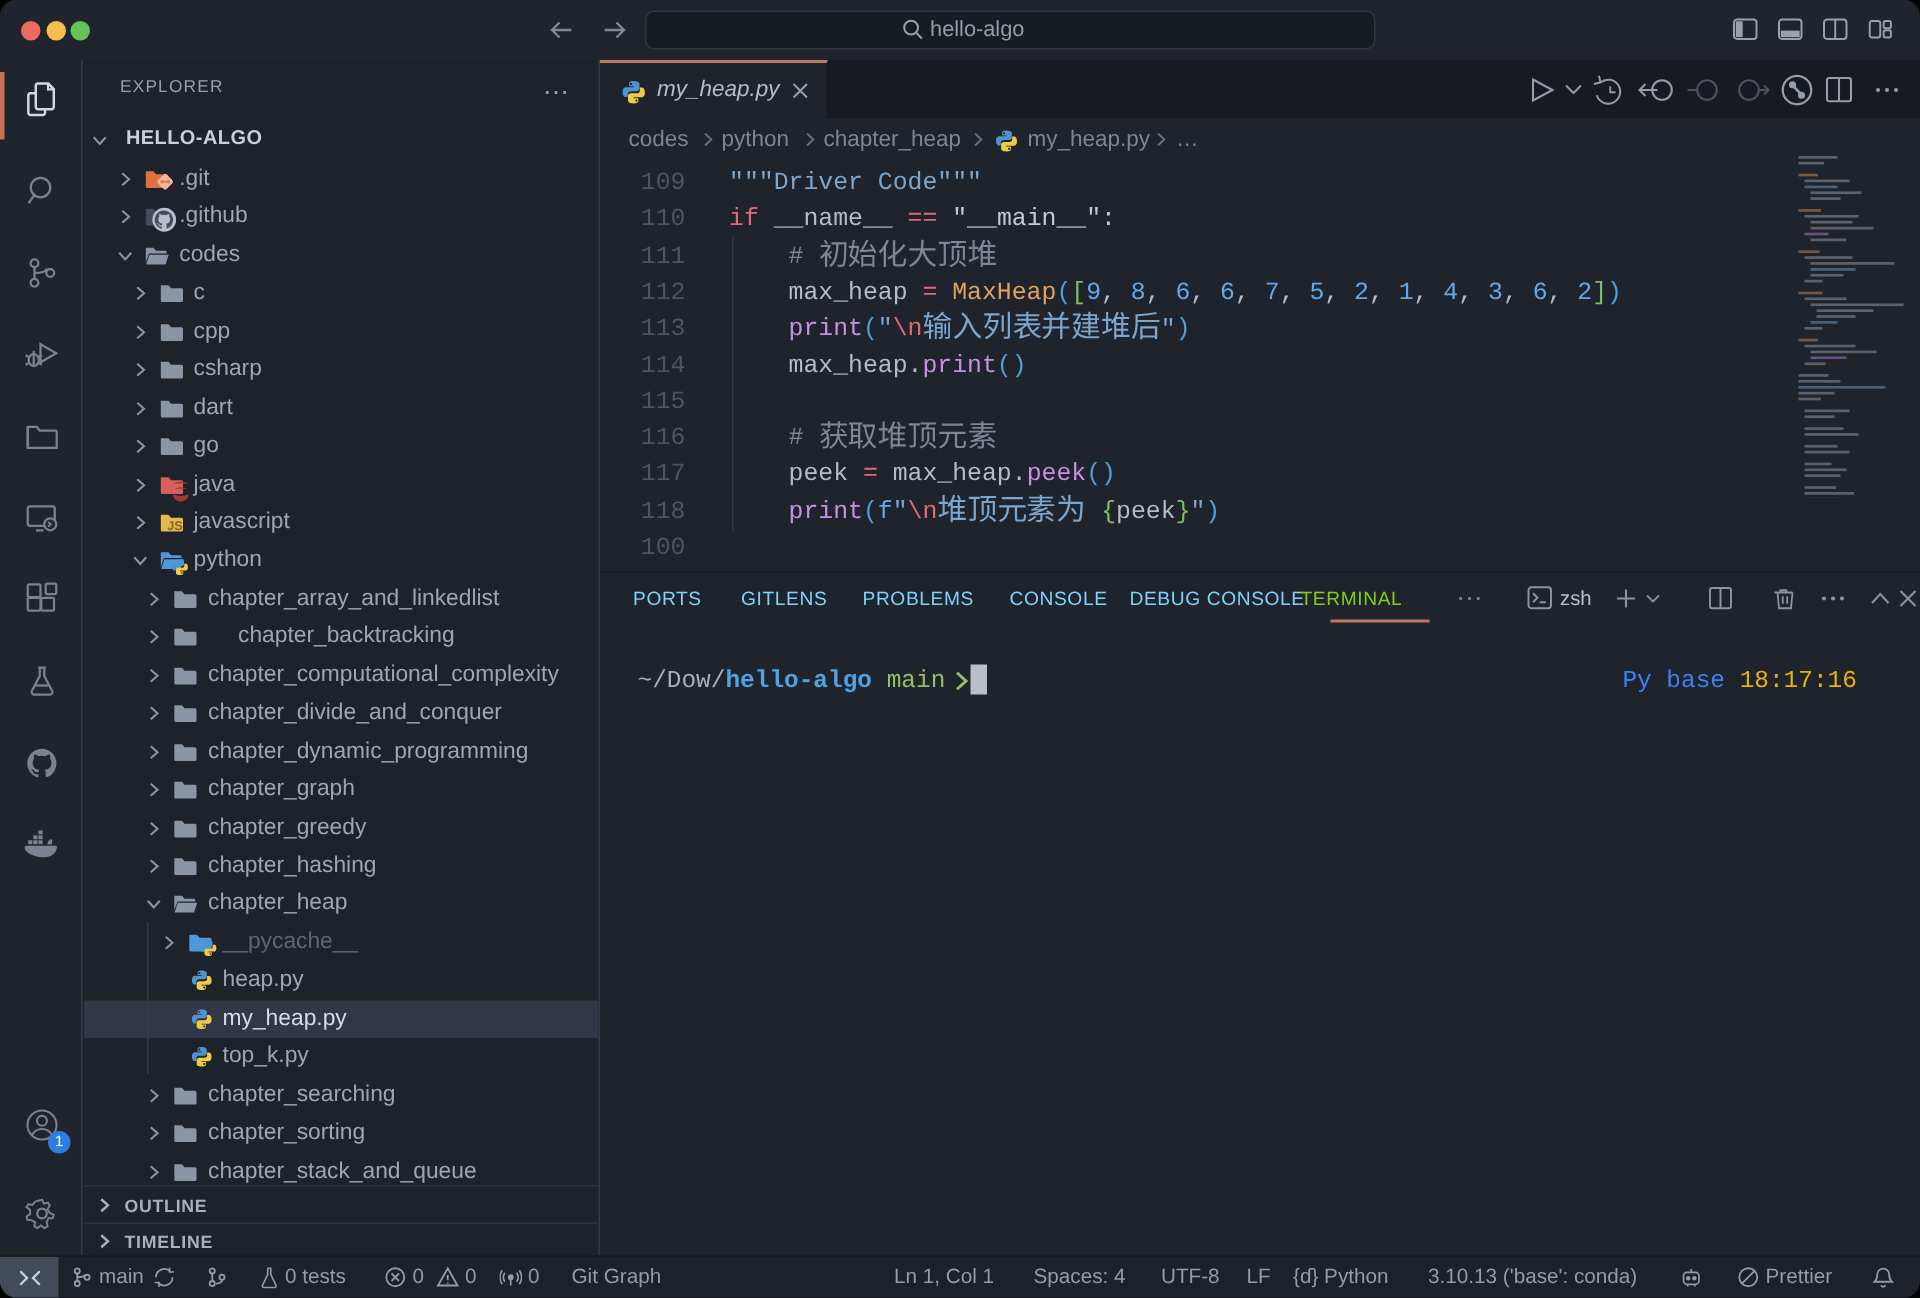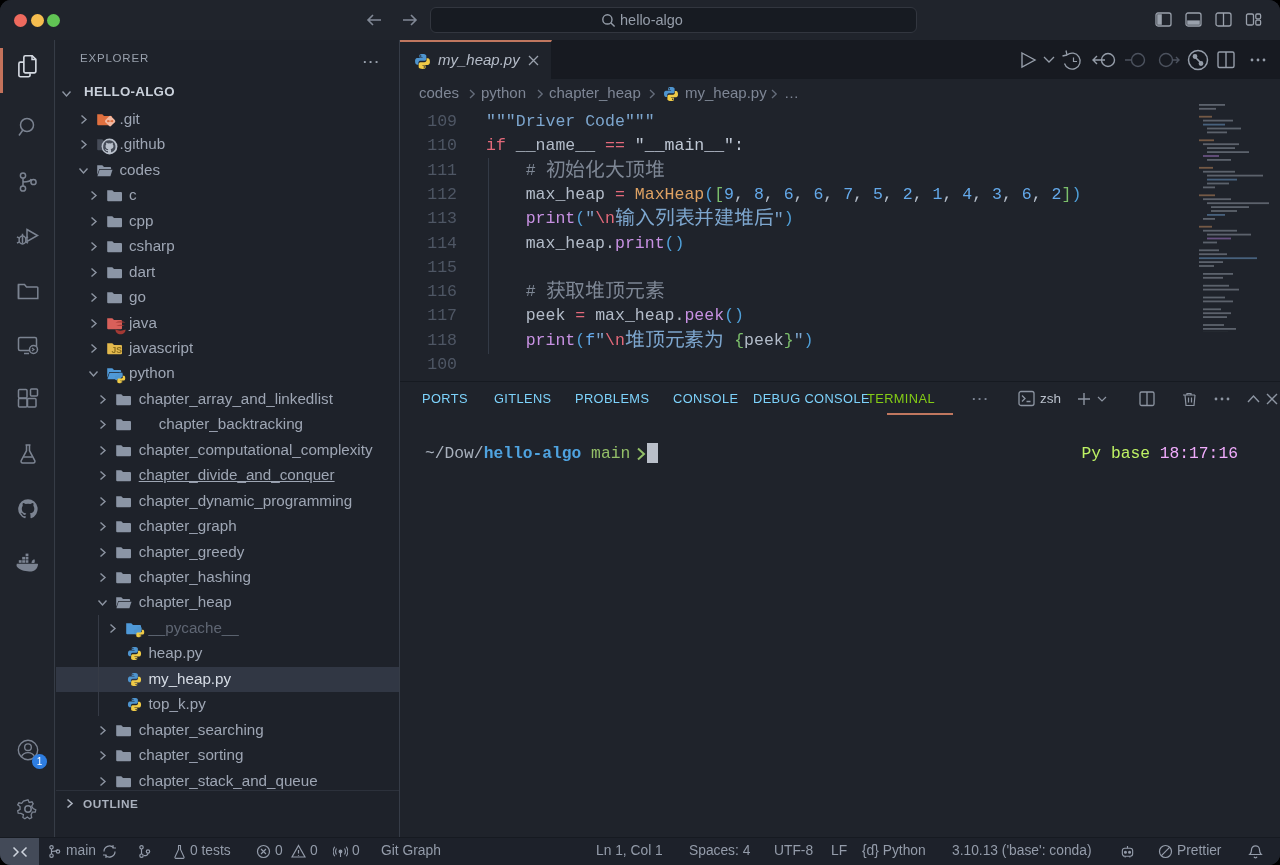--- a/index.html
+++ b/index.html
@@ -305,21 +305,21 @@
         </svg>
         <span class="lbl" style="left:82.7px;">chapter_computational_complexity</span>
       </div>
 <div class="row" style="top:423.2px;">
         <svg class="chev" style="left:40.2px" viewBox="0 0 13 13" fill="none" stroke="currentColor" stroke-width="1.4">
           <path d="M4.5 2.5l4.5 4-4.5 4"></path>
         </svg>
         <svg class="ficon" style="left:59.2px" viewBox="0 0 17 17">
           <path fill="#8b95a5" d="M1.2 3.2h5.1l1.7 1.9h7a1 1 0 0 1 1 1v7.2a1 1 0 0 1-1 1H2.2a1 1 0 0 1-1-1z"></path>
         </svg>
-        <span class="lbl" style="left:82.7px;text-decoration:underline;">chapter_divide_and_conquer</span>
+        <span class="lbl" style="left:82.7px;">chapter_divide_and_conquer</span>
       </div>
 <div class="row" style="top:448.6px;">
         <svg class="chev" style="left:40.2px" viewBox="0 0 13 13" fill="none" stroke="currentColor" stroke-width="1.4">
           <path d="M4.5 2.5l4.5 4-4.5 4"></path>
         </svg>
         <svg class="ficon" style="left:59.2px" viewBox="0 0 17 17">
           <path fill="#8b95a5" d="M1.2 3.2h5.1l1.7 1.9h7a1 1 0 0 1 1 1v7.2a1 1 0 0 1-1 1H2.2a1 1 0 0 1-1-1z"></path>
         </svg>
         <span class="lbl" style="left:82.7px;">chapter_dynamic_programming</span>
       </div>
@@ -420,20 +420,26 @@
           <path fill="#8b95a5" d="M1.2 3.2h5.1l1.7 1.9h7a1 1 0 0 1 1 1v7.2a1 1 0 0 1-1 1H2.2a1 1 0 0 1-1-1z"></path>
         </svg>
         <span class="lbl" style="left:82.7px;">chapter_stack_and_queue</span>
       </div>
 <div class="abs" style="left:42px;top:575px;width:1px;height:101px;background:#363b46"></div>
 <div class="sect" style="top:749.5px">
         <svg class="chev" style="left:7px;top:6px" viewBox="0 0 13 13" fill="none" stroke="#aab1bd" stroke-width="1.6">
           <path d="M4.5 2.5l4.5 4-4.5 4"></path>
         </svg>
         <span style="position:absolute;left:27px;top:6px">OUTLINE</span>
+      </div>
+<div class="sect" style="top:774.5px;height:22.5px">
+        <svg class="chev" style="left:7px;top:5px" viewBox="0 0 13 13" fill="none" stroke="#aab1bd" stroke-width="1.6">
+          <path d="M4.5 2.5l4.5 4-4.5 4"></path>
+        </svg>
+        <span style="position:absolute;left:27px;top:5px">TIMELINE</span>
       </div>
 </div>
 <svg width="0" height="0" style="position:absolute">
       <defs>
         <path id="u521d" transform="translate(0,0)" d="M160 -808C192 -765 229 -706 246 -668L306 -707C289 -743 251 -799 218 -840ZM415 -755V-682H579C567 -352 526 -115 345 23C362 36 393 66 404 81C593 -79 640 -324 656 -682H848C836 -221 822 -51 789 -14C778 1 766 4 748 4C724 4 669 3 608 -2C621 18 630 50 631 71C688 74 744 75 778 72C812 68 834 58 856 28C895 -23 908 -197 922 -714C922 -724 923 -755 923 -755ZM54 -663V-595H305C244 -467 136 -334 35 -259C48 -246 68 -208 75 -188C116 -221 158 -263 199 -311V79H276V-322C315 -274 360 -215 381 -184L427 -244C414 -259 380 -297 346 -335C375 -361 410 -395 443 -428L391 -470C373 -442 339 -402 310 -372L276 -407V-409C326 -480 370 -558 400 -636L357 -666L343 -663Z"></path>
         <path id="u59cb" transform="translate(0,0)" d="M462 -327V80H531V36H833V78H905V-327ZM531 -31V-259H833V-31ZM429 -407C458 -419 501 -423 873 -452C886 -426 897 -402 905 -381L969 -414C938 -491 868 -608 800 -695L740 -666C774 -622 808 -569 838 -517L519 -497C585 -587 651 -703 705 -819L627 -841C577 -714 495 -580 468 -544C443 -508 423 -484 404 -480C413 -460 425 -423 429 -407ZM202 -565H316C304 -437 281 -329 247 -241C213 -268 178 -295 144 -319C163 -390 184 -477 202 -565ZM65 -292C115 -258 168 -216 217 -174C171 -84 112 -20 40 19C56 33 76 60 86 78C162 31 223 -34 271 -124C309 -87 342 -52 364 -21L410 -82C385 -115 347 -154 303 -193C349 -305 377 -448 389 -630L345 -637L333 -635H216C229 -703 240 -770 248 -831L178 -836C171 -774 161 -705 148 -635H43V-565H134C113 -462 88 -363 65 -292Z"></path>
         <path id="u5316" transform="translate(0,0)" d="M867 -695C797 -588 701 -489 596 -406V-822H516V-346C452 -301 386 -262 322 -230C341 -216 365 -190 377 -173C423 -197 470 -224 516 -254V-81C516 31 546 62 646 62C668 62 801 62 824 62C930 62 951 -4 962 -191C939 -197 907 -213 887 -228C880 -57 873 -13 820 -13C791 -13 678 -13 654 -13C606 -13 596 -24 596 -79V-309C725 -403 847 -518 939 -647ZM313 -840C252 -687 150 -538 42 -442C58 -425 83 -386 92 -369C131 -407 170 -452 207 -502V80H286V-619C324 -682 359 -750 387 -817Z"></path>
         <path id="u5927" transform="translate(0,0)" d="M461 -839C460 -760 461 -659 446 -553H62V-476H433C393 -286 293 -92 43 16C64 32 88 59 100 78C344 -34 452 -226 501 -419C579 -191 708 -14 902 78C915 56 939 25 958 8C764 -73 633 -255 563 -476H942V-553H526C540 -658 541 -758 542 -839Z"></path>
         <path id="u9876" transform="translate(0,0)" d="M662 -496V-295C662 -191 645 -58 398 21C413 37 435 63 444 80C695 -15 736 -168 736 -294V-496ZM707 -90C779 -39 869 34 912 82L963 25C918 -22 827 -92 755 -139ZM476 -628V-155H547V-557H848V-157H921V-628H692L730 -729H961V-796H435V-729H648C641 -696 631 -659 621 -628ZM45 -769V-698H207V-51C207 -35 202 -31 185 -30C169 -29 115 -29 54 -31C66 -10 78 24 82 44C162 45 211 42 240 29C271 17 282 -5 282 -51V-698H416V-769Z"></path>
         <path id="u5806" transform="translate(0,0)" d="M679 -396V-267H513V-396ZM650 -806C678 -761 706 -700 718 -659H531C557 -711 579 -765 597 -815L523 -835C488 -719 416 -573 332 -481C346 -468 367 -441 378 -425C400 -449 422 -477 442 -506V81H513V8H951V-62H750V-199H913V-267H750V-396H913V-464H750V-591H939V-659H723L786 -687C773 -727 743 -787 714 -832ZM679 -464H513V-591H679ZM679 -199V-62H513V-199ZM34 -156 64 -81C154 -120 271 -173 380 -223L364 -290L242 -239V-528H362V-599H242V-828H170V-599H42V-528H170V-209C118 -188 72 -170 34 -156Z"></path>
@@ -650,21 +656,21 @@
           <circle cx="210" cy="9" r="1.4"></circle>
         </g>
 <path d="M230 12l5.5-6 5.5 6" stroke-width="1.4"></path>
 <path d="M249 4l10 10M259 4l-10 10" stroke-width="1.4"></path>
 </svg>
 <div class="term" style="left:25px;top:62px"><span style="color:#a9b1bd">~/Dow/</span><span style="color:#4fa3e0;font-weight:bold">hello-algo</span><span style="color:#93bf68"> main</span></div>
 <svg class="abs" style="left:235px;top:64px" width="12" height="16" viewBox="0 0 12 16" fill="none" stroke="#93bf68" stroke-width="2">
         <path d="M3 2.5l6 5.5-6 5.5"></path>
       </svg>
 <div class="abs" style="left:247px;top:61px;width:11px;height:20px;background:#b9bfc9"></div>
-<div class="term" style="left:681.6px;top:62px"><span style="color:#bef264">Py base </span><span style="color:#f0abfc">18:17:16</span></div>
+<div class="term" style="left:681.6px;top:62px"><span style="color:#3b82f6">Py base </span><span style="color:#eab308">18:17:16</span></div>
 </div>
 <div class="abs" id="statusbar">
 <div class="abs" style="left:0;top:0;width:39px;height:28px;background:#434a58"></div>
 <svg class="abs" style="left:12px;top:7px" width="16" height="14" viewBox="0 0 16 14" fill="none" stroke="#cdd3dc" stroke-width="1.5">
         <path d="M1.5 2.5L6 7l-4.5 4.5M14.5 2.5L10 7l4.5 4.5"></path>
       </svg>
 <svg class="sic" style="left:47px" viewBox="0 0 15 15" fill="none" stroke="currentColor" stroke-width="1.2">
         <circle cx="4.5" cy="3.3" r="1.7"></circle>
         <circle cx="4.5" cy="11.7" r="1.7"></circle>
         <circle cx="11" cy="7.5" r="1.7"></circle>

